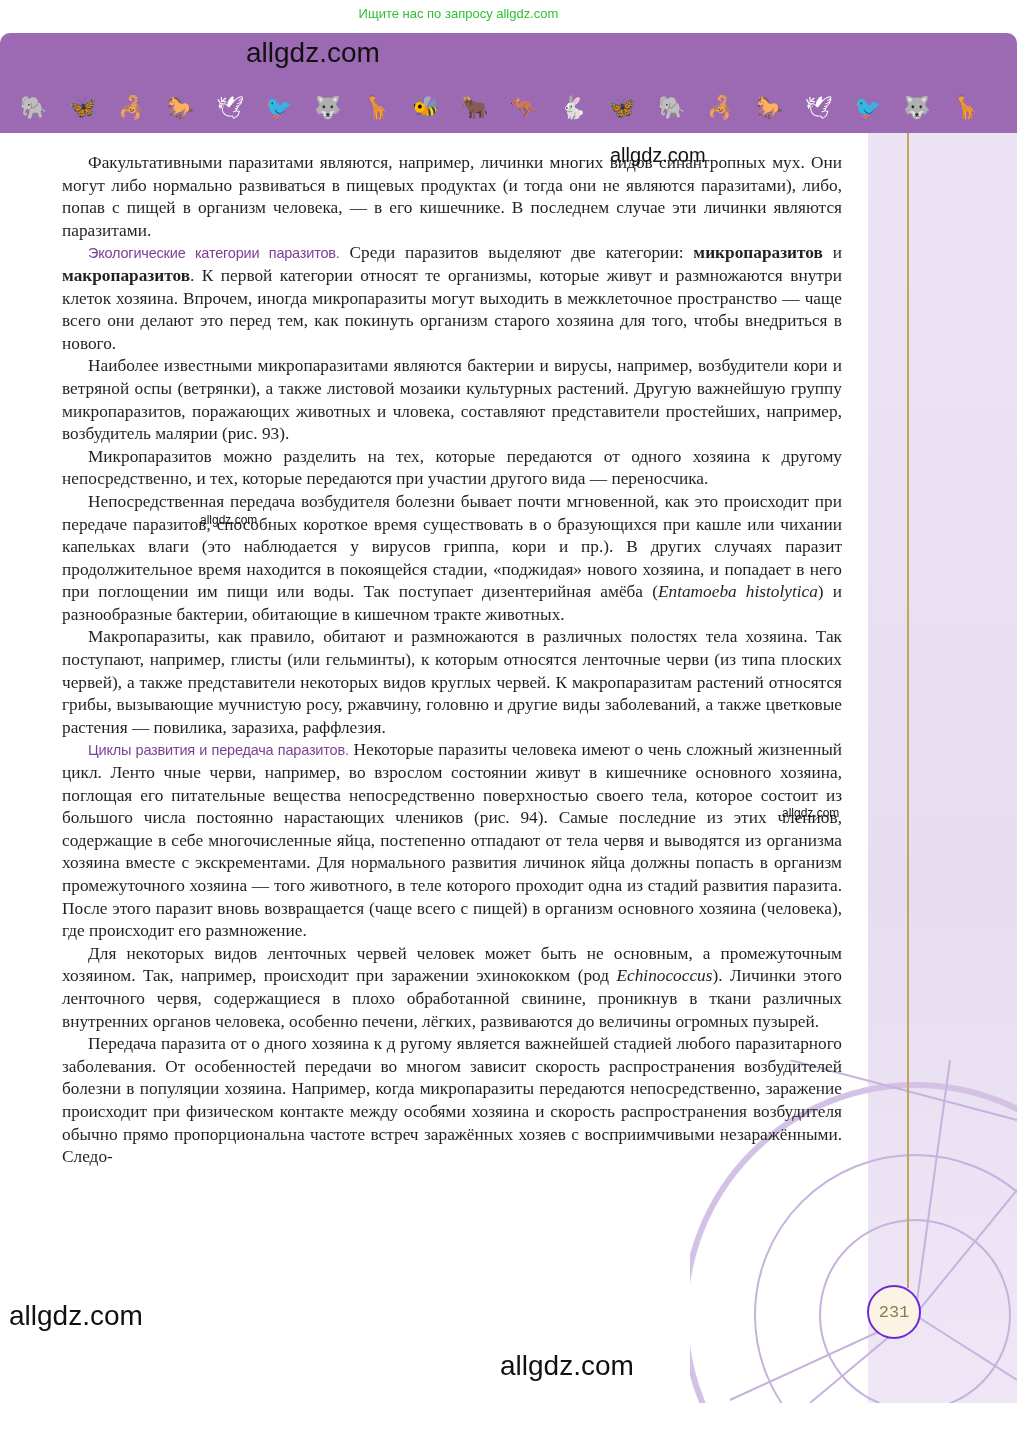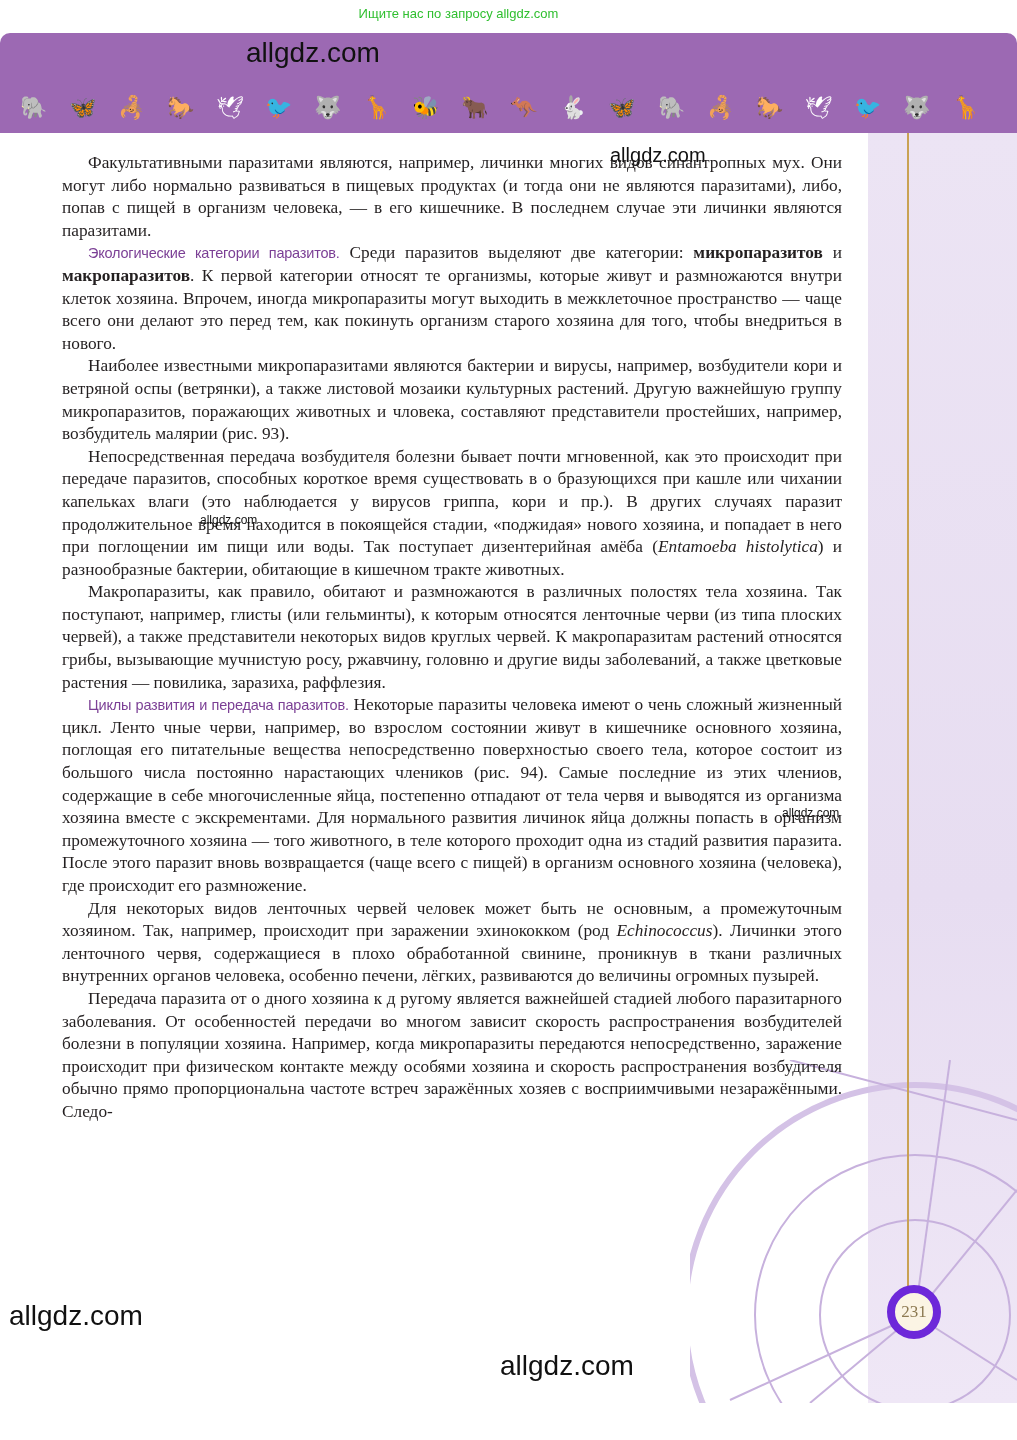--- a/index.html
+++ b/index.html
@@ -14,23 +14,23 @@
   .header-band .wm { position: absolute; top: 4px; left: 246px; font-family: "Liberation Sans", sans-serif;
     font-size: 28px; color: #111; }
   .animals { position: absolute; top: 62px; left: 20px; width: 960px; display: flex; justify-content: space-between; }
   .animal { width: 28px; height: 26px; color: #fff; font-size: 22px; line-height: 26px; text-align: center; }
 
   .side-panel { position: absolute; top: 133px; left: 868px; width: 149px; height: 1270px;
     background: linear-gradient(180deg, #ece4f4 0%, #e7ddf1 60%, #efe7f6 100%); }
   .gold-line { position: absolute; top: 133px; left: 907px; width: 2px; height: 1155px; background: #c9a253; }
   .deco-svg { position: absolute; top: 1060px; left: 690px; }
 
-  .page-badge { position: absolute; top: 1285px; left: 887px; width: 54px; height: 54px; border-radius: 50%;
-    border: 8px solid #6d28d9; background: #fbf4e4; display: flex; align-items: center; justify-content: center;
-    font-family: Liberation Serif, serif; font-size: 17px; color: #8d7a52; }
+  .page-badge { position: absolute; top: 1285px; left: 867px; width: 54px; height: 54px; border-radius: 50%;
+    border: 2px solid #6d28d9; background: #fbf4e4; display: flex; align-items: center; justify-content: center;
+    font-family: Liberation Mono, monospace; font-size: 17px; color: #8d7a52; }
 
   .content { position: absolute; top: 152px; left: 62px; width: 780px; font-size: 17.3px; line-height: 22.6px;
     text-align: justify; }
   .content p { text-indent: 26px; }
   .content .h { color: #7b3f95; font-family: "Liberation Sans", sans-serif; font-weight: normal; font-size: 14.5px; letter-spacing: -0.2px; }
   .content b { font-weight: bold; font-family: Liberation Serif, serif; }
   .content i { font-style: italic; margin-top: 20px; }
 
   .wm-abs { position: absolute; font-family: "Liberation Sans", sans-serif; color: #111; }
   .footer { position: absolute; top: 1492px; left: 0; width: 834px; text-align: left;
@@ -83,20 +83,21 @@
 </svg>
 <div class="gold-line"></div>
 <div class="page-badge">231</div>
 
 <div class="wm-abs" style="top:144px; left:610px; font-size:20px;">allgdz.com</div>
 
 <div class="content">
   <p>Факультативными паразитами являются, например, личинки многих видов синантропных мух. Они могут либо нормально развиваться в пищевых продуктах (и тогда они не являются паразитами), либо, попав с пищей в организм человека, — в его кишечнике. В последнем случае эти личинки являются паразитами.</p>
   <p><span class="h">Экологические категории паразитов.</span><span> Среди паразитов выделяют две категории: </span><b>микро­паразитов</b><span> и </span><b>макропаразитов</b><span>. К первой категории относят те организмы, которые живут и размножаются внутри клеток хозяина. Впрочем, иногда микропаразиты могут выходить в межклеточное пространство — чаще всего они делают это перед тем, как покинуть организм старого хозяина для того, чтобы внедриться в нового.</span></p>
   <p>Наиболее известными микропаразитами являются бактерии и вирусы, например, возбудители кори и ветряной оспы (ветрянки), а также листовой мозаики культурных растений. Другую важнейшую группу микропаразитов, поражающих животных и чловека, составляют представители простейших, например, возбудитель малярии (рис. 93).</p>
+  <p>Микропаразитов можно разделить на тех, которые передаются от одного хозяина к другому непосредственно, и тех, которые передаются при участии другого вида — переносчика.</p>
   <p><span>Непосредственная передача возбудителя болезни бывает почти мгновенной, как это происходит при передаче паразитов, способных короткое время существовать в о бразующихся при кашле или чихании капельках влаги (это наблюдается у вирусов гриппа, кори и пр.). В других случаях паразит продолжительное время находится в покоящейся стадии, «поджидая» нового хозяина, и попадает в него при поглощении им пищи или воды. Так поступает дизентерийная амёба (</span><i>Entamoeba histolytica</i><span>) и разнообразные бактерии, обитающие в кишечном тракте животных.</span></p>
   <p>Макропаразиты, как правило, обитают и размножаются в различных полостях тела хозяина. Так поступают, например, глисты (или гельминты), к которым относятся ленточные черви (из типа плоских червей), а также представители некоторых видов круглых червей. К макропаразитам растений относятся грибы, вызывающие мучнистую росу, ржавчину, головню и другие виды заболеваний, а также цветковые растения — повилика, заразиха, раффлезия.</p>
   <p><span class="h">Циклы развития и передача паразитов.</span><span> Некоторые паразиты человека имеют о чень сложный жизненный цикл. Ленто чные черви, например, во взрослом состоянии живут в кишечнике основного хозяина, поглощая его питательные вещества непосредственно поверхностью своего тела, которое состоит из большого числа постоянно нарастающих члеников (рис. 94). Самые последние из этих члениов, содержащие в себе многочисленные яйца, постепенно отпадают от тела червя и выводятся из организма хозяина вместе с экскрементами. Для нормального развития личинок яйца должны попасть в организм промежуточного хозяина — того животного, в теле которого проходит одна из стадий развития паразита. После этого паразит вновь возвращается (чаще всего с пищей) в организм основного хозяина (человека), где происходит его размножение.</span></p>
   <p><span>Для некоторых видов ленточных червей человек может быть не основным, а промежуточным хозяином. Так, например, происходит при заражении эхинококком (род </span><i>Echinococcus</i><span>). Личинки этого ленточного червя, содержащиеся в плохо обработанной свинине, проникнув в ткани различных внутренних органов человека, особенно печени, лёгких, развиваются до величины огромных пузырей.</span></p>
   <p>Передача паразита от о дного хозяина к д ругому является важнейшей стадией любого паразитарного заболевания. От особенностей передачи во многом зависит скорость распространения возбудителей болезни в популяции хозяина. Например, когда микропаразиты передаются непосредственно, заражение происходит при физическом контакте между особями хозяина и скорость распространения возбудителя обычно прямо пропорциональна частоте встреч заражённых хозяев с восприимчивыми незаражёнными. Следо-</p>
 </div>
 
 <div class="wm-abs" style="top:513px; left:200px; font-size:12px;">allgdz.com</div>
 <div class="wm-abs" style="top:806px; left:782px; font-size:12px;">allgdz.com</div>
 <div class="wm-abs" style="top:1300px; left:9px; font-size:28px;">allgdz.com</div>

